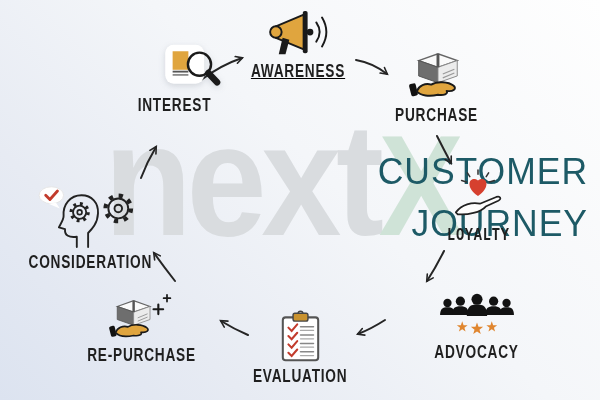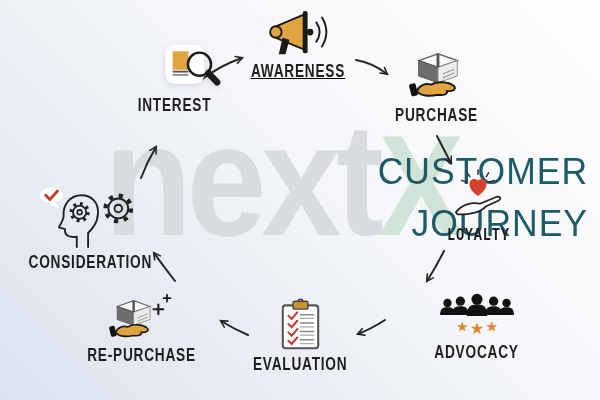--- a/index.html
+++ b/index.html
@@ -36,21 +36,21 @@
     display:inline-block;white-space:nowrap;margin-top:3px;
     font-size:18px;font-weight:bold;color:#1f1f1f;letter-spacing:1px;
     transform:scaleX(0.76);transform-origin:center top;
   }
   .shadow-card{filter:drop-shadow(0 2px 3px rgba(60,70,90,0.18));}
   #st-awareness    {left:235px;top:8px;  width:126px;text-decoration:underline;}
   #st-interest     {left:107px;top:42px; width:116px;align-items:flex-end;}
   #st-purchase     {left:382px;top:48px; width:110px;}
   #st-loyalty      {left:424px;top:168px;width:108px;font-family:Liberation Mono, monospace;}
   #st-advocacy     {left:420px;top:291px;width:114px;}
-  #st-evaluation   {left:246px;top:297px;width:108px;}
+  #st-evaluation   {left:246px;top:309px;width:108px;}
   #st-repurchase   {left:72px; top:290px;width:138px;}
   #st-consideration{left:10px; top:183px;width:160px;}
 </style>
 </head>
 <body>
 
 <div class="canvas">
 
   <div class="watermark"><span class="wm-gray">next</span><span class="wm-green">X</span></div>
 

